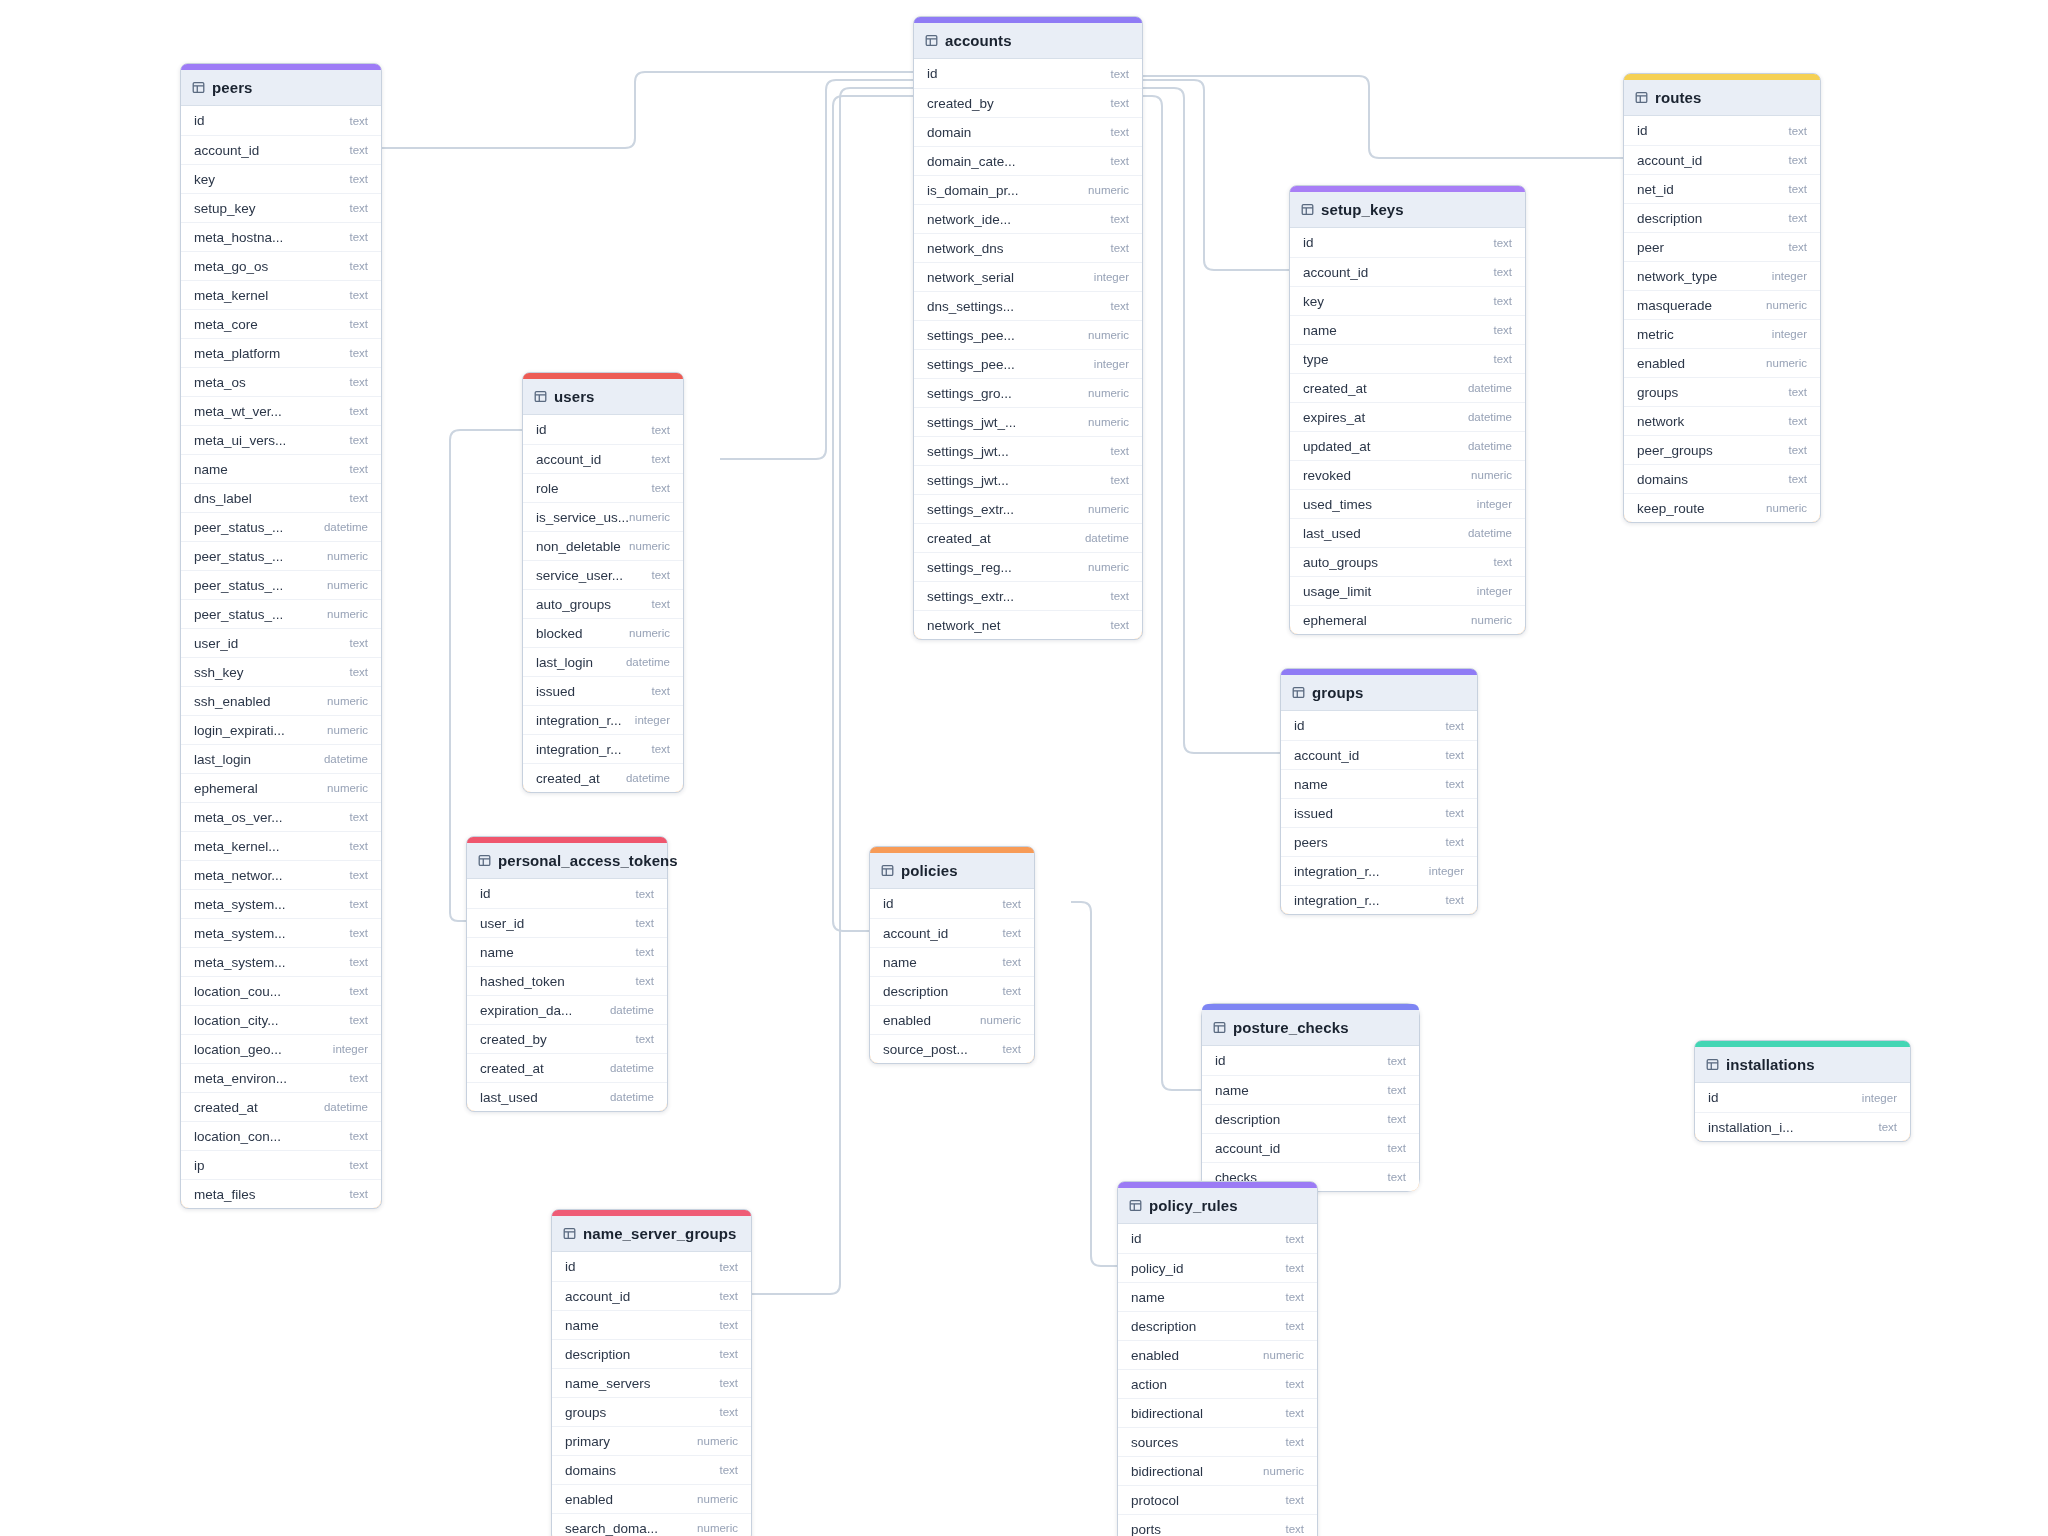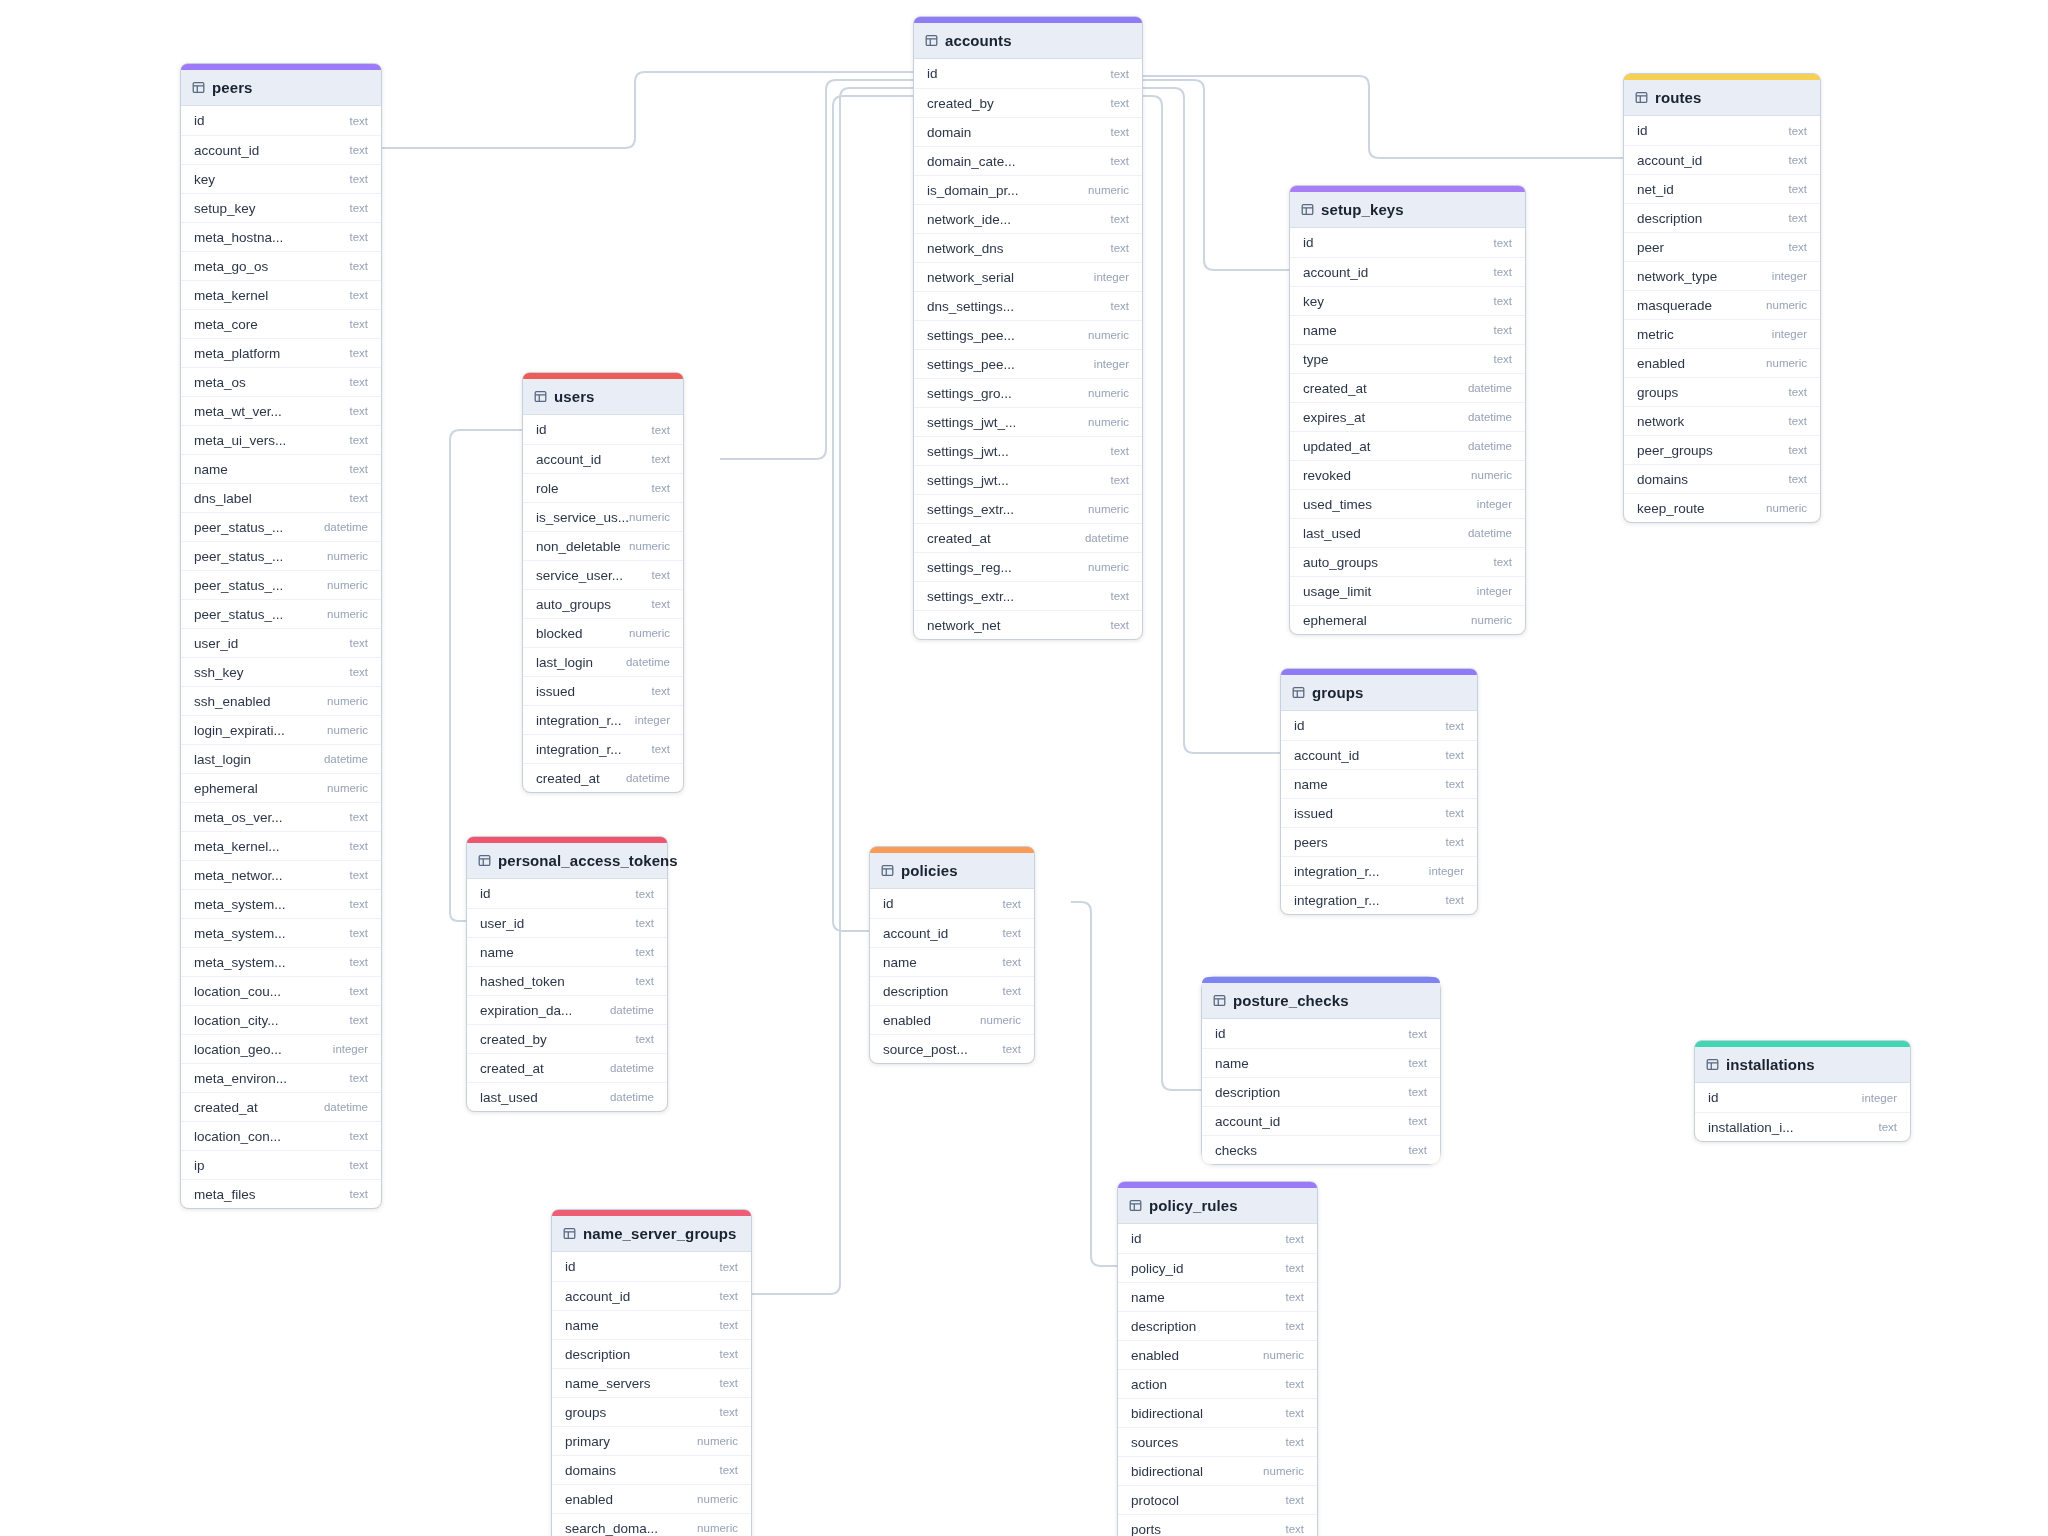--- a/index.html
+++ b/index.html
@@ -649,21 +649,21 @@
         <div class="field-row">
           <span class="field-name">enabled</span>
           <span class="field-type">numeric</span>
         </div>
         <div class="field-row">
           <span class="field-name">source_post...</span>
           <span class="field-type">text</span>
         </div>
       </div>
     </div>
-    <div class="table-card" style="left: 1201px; top: 976px; width: 240px; border-radius: 13px;">
+    <div class="table-card" style="left: 1201px; top: 1003px; width: 219px; border-radius: 13px;">
       <div class="accent" style="background: rgb(126, 133, 243);"></div>
       <div class="card-header">
         <span class="table-icon">
           <svg width="13" height="13" viewBox="0 0 16 16" fill="none" stroke="#5a6a80" stroke-width="1.6">
             <rect x="1.5" y="2" width="13" height="12" rx="1.5"></rect>
             <line x1="1.5" y1="6" x2="14.5" y2="6"></line>
             <line x1="6.5" y1="6" x2="6.5" y2="14"></line>
           </svg>
         </span>
         <span class="card-title">posture_checks</span>

